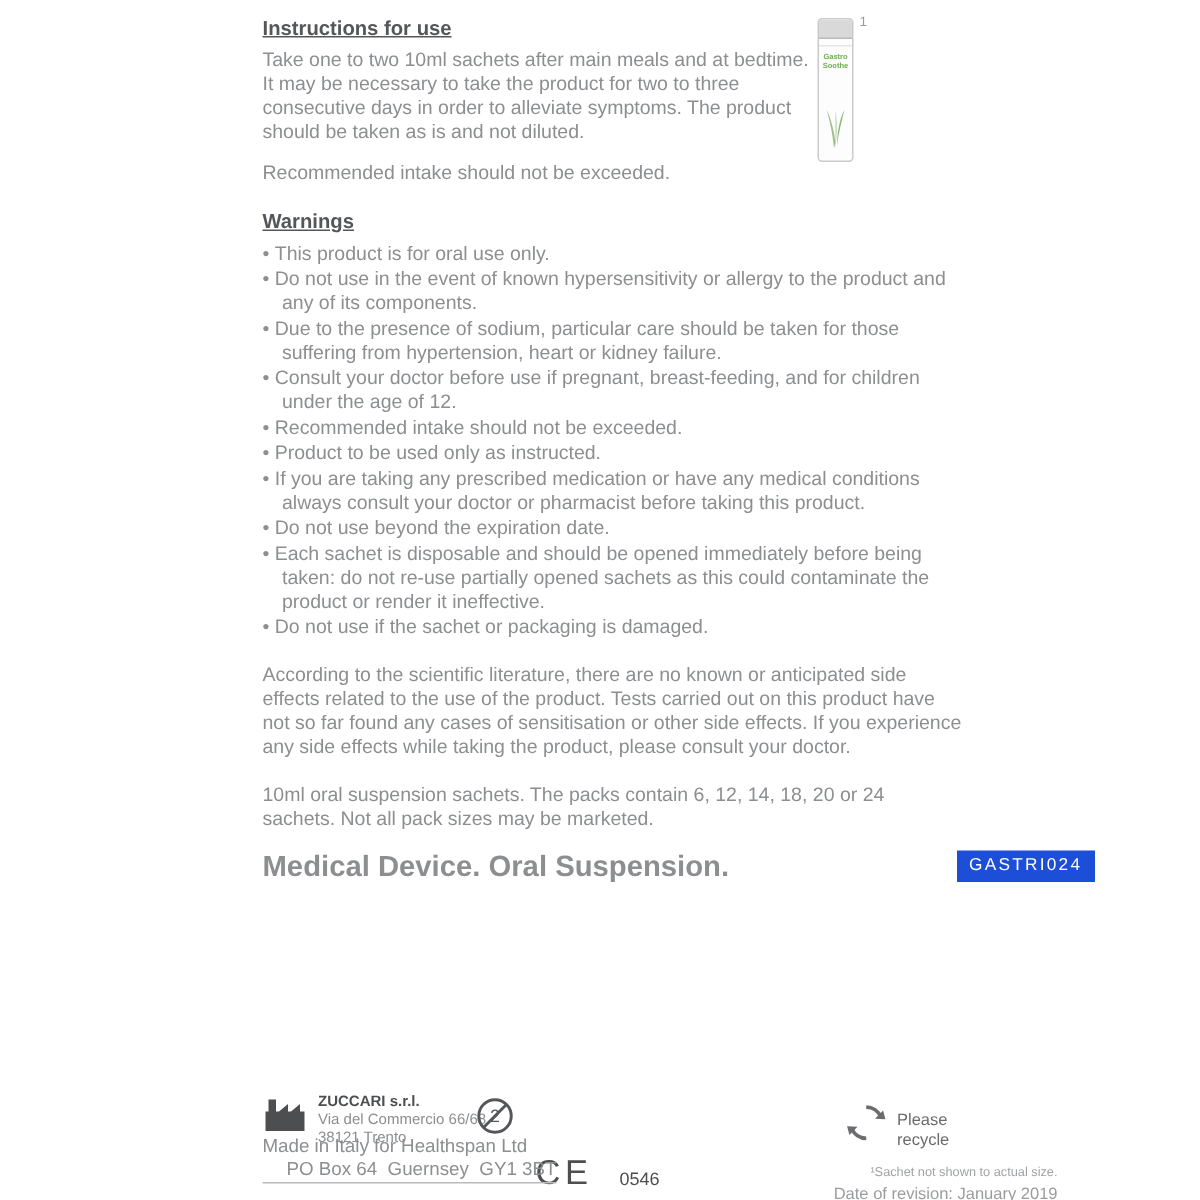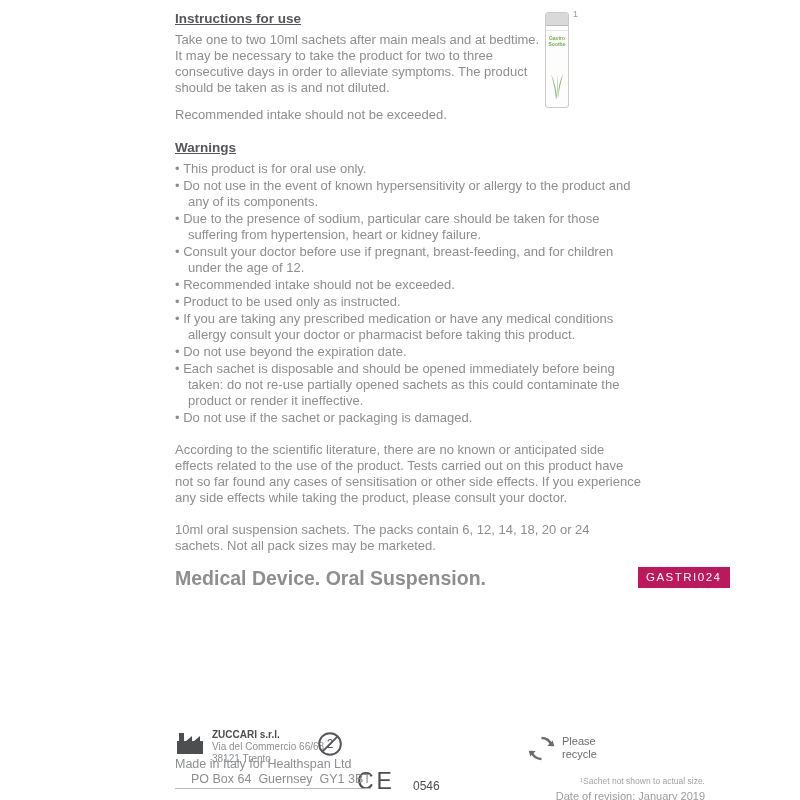--- a/index.html
+++ b/index.html
@@ -11,40 +11,40 @@
   .section p{margin:0 0 11px 0;}
   .w368{max-width:368px;}
   .w430{max-width:430px;}
   .w458{max-width:458px;}
   .w466{max-width:466px;}
   ul.warnings{list-style:none;margin:0;padding:0;}
   ul.warnings li{padding-left:13px;text-indent:-13px;margin-bottom:1px;max-width:472px;}
   ul.warnings li::before{content:"\2022\00a0";}
   .device-row{position:relative;margin-bottom:0;}
   .device-row h2{margin:0;}
-  .code-badge{position:absolute;left:463px;top:-3px;background:#be185d;color:#ffffff;
+  .code-badge{position:absolute;left:463px;top:-3px;background:#1d4ed8;color:#ffffff;
               font-size:11.5px;letter-spacing:1.5px;padding:2px 8px 3px 8px;font-weight:normal;}
   
   .sachet{position:absolute;left:545px;top:12px;width:24px;height:96px;border:1px solid #c9cbc9;
           border-radius:3px;background:#fdfdfd;box-sizing:border-box;overflow:hidden;}
   .sachet-cap{height:12px;background:#d8d9d8;border-bottom:1px solid #b9bab9;}
   .sachet-notch{height:4px;border-bottom:1px solid #e4e5e4;}
   .sachet-brand{color:#6fae4e;font-size:5px;line-height:6px;text-align:center;margin-top:4px;font-weight:bold;}
   .sachet-aloe{position:absolute;left:2px;bottom:2px;}
   .sachet-sup{position:absolute;left:573px;top:9px;font-size:9px;color:#9a9c9e;}
   
   .f-abs{position:absolute;}
   .mfr-icon{left:175px;top:730px;}
   .mfr-block{left:212px;top:729px;font-size:10px;line-height:12px;}
   .mfr-name{color:#4d4e50;font-weight:bold;}
   .single-use{left:317px;top:731px;}
   .ce-block{left:357px;top:769px;display:flex;align-items:flex-end;}
   .ce-mark{font-size:23px;line-height:24px;color:#4d4e50;letter-spacing:3px;font-weight:400;}
   .ce-num{font-size:12px;line-height:14px;color:#4d4e50;margin-left:18px;}
-  .recycle-block{left:528px;top:735px;display:flex;align-items:flex-start;}
+  .recycle-block{left:564px;top:735px;display:flex;align-items:flex-end;}
   .recycle-label{font-size:11px;line-height:13px;color:#6b6c6e;margin-left:7px;}
   .made-in{left:175px;top:757px;font-size:12.5px;color:#8c8e90;}
   .po-box{left:191px;top:772px;font-size:12.5px;color:#8c8e90;white-space:pre;}
   .divider{left:175px;top:788px;width:196px;border-top:1px solid #b9babb;height:0;}
   .phone-row{left:175px;top:792px;font-size:13.5px;font-weight:bold;color:#4a4b4d;white-space:pre;}
   .footnote{right:95px;top:776px;font-size:8.5px;color:#a0a2a4;text-align:right;}
   .revision{right:95px;top:790px;font-size:11px;color:#9a9c9e;text-align:right;}
 </style>
 </head>
 <body>
@@ -78,21 +78,21 @@
 
     <div class="section">
       <h2>Warnings</h2>
       <ul class="warnings">
         <li>This product is for oral use only.</li>
         <li>Do not use in the event of known hypersensitivity or allergy to the product and any of its components.</li>
         <li>Due to the presence of sodium, particular care should be taken for those suffering from hypertension, heart or kidney failure.</li>
         <li>Consult your doctor before use if pregnant, breast-feeding, and for children under the age of 12.</li>
         <li>Recommended intake should not be exceeded.</li>
         <li>Product to be used only as instructed.</li>
-        <li>If you are taking any prescribed medication or have any medical conditions allergy consult your doctor or pharmacist before taking this product.</li>
+        <li>If you are taking any prescribed medication or have any medical conditions always consult your doctor or pharmacist before taking this product.</li>
         <li>Do not use beyond the expiration date.</li>
         <li>Each sachet is disposable and should be opened immediately before being taken: do not re-use partially opened sachets as this could contaminate the product or render it ineffective.</li>
         <li>Do not use if the sachet or packaging is damaged.</li>
       </ul>
     </div>
 
     <div class="section">
       <p class="w466">According to the scientific literature, there are no known or anticipated side effects related to the use of the product. Tests carried out on this product have not so far found any cases of sensitisation or other side effects. If you experience any side effects while taking the product, please consult your doctor.</p>
     </div>
 

